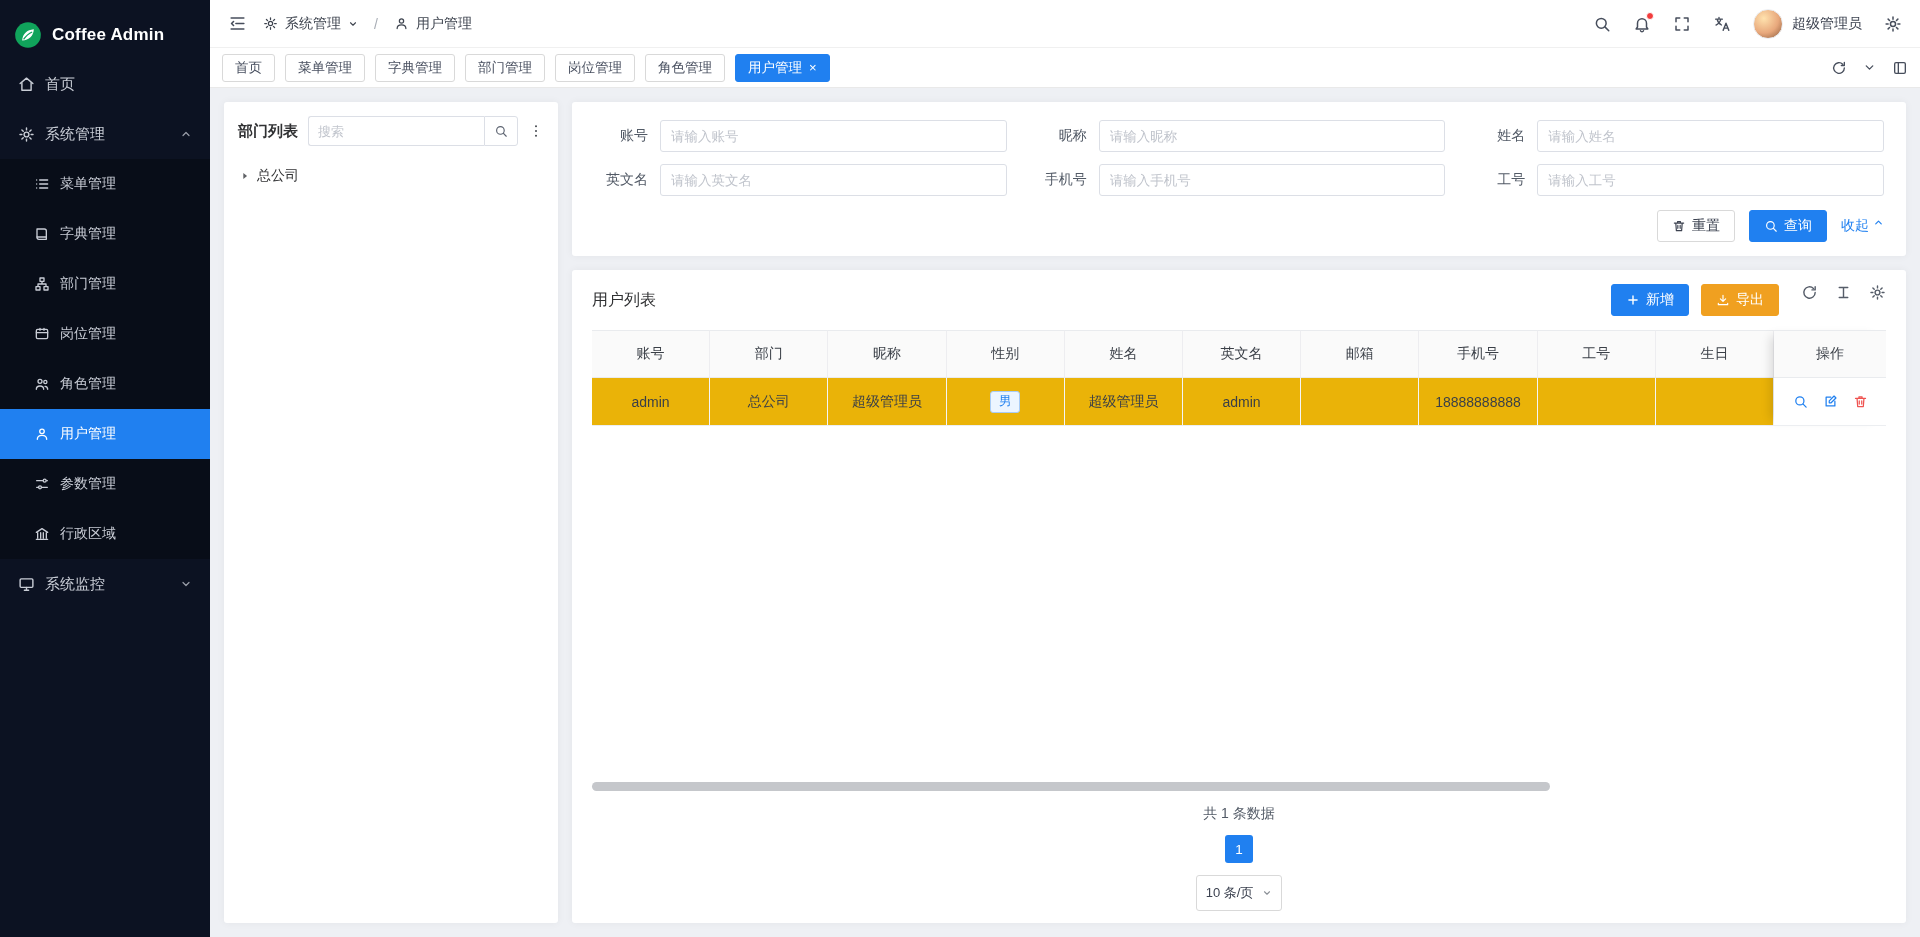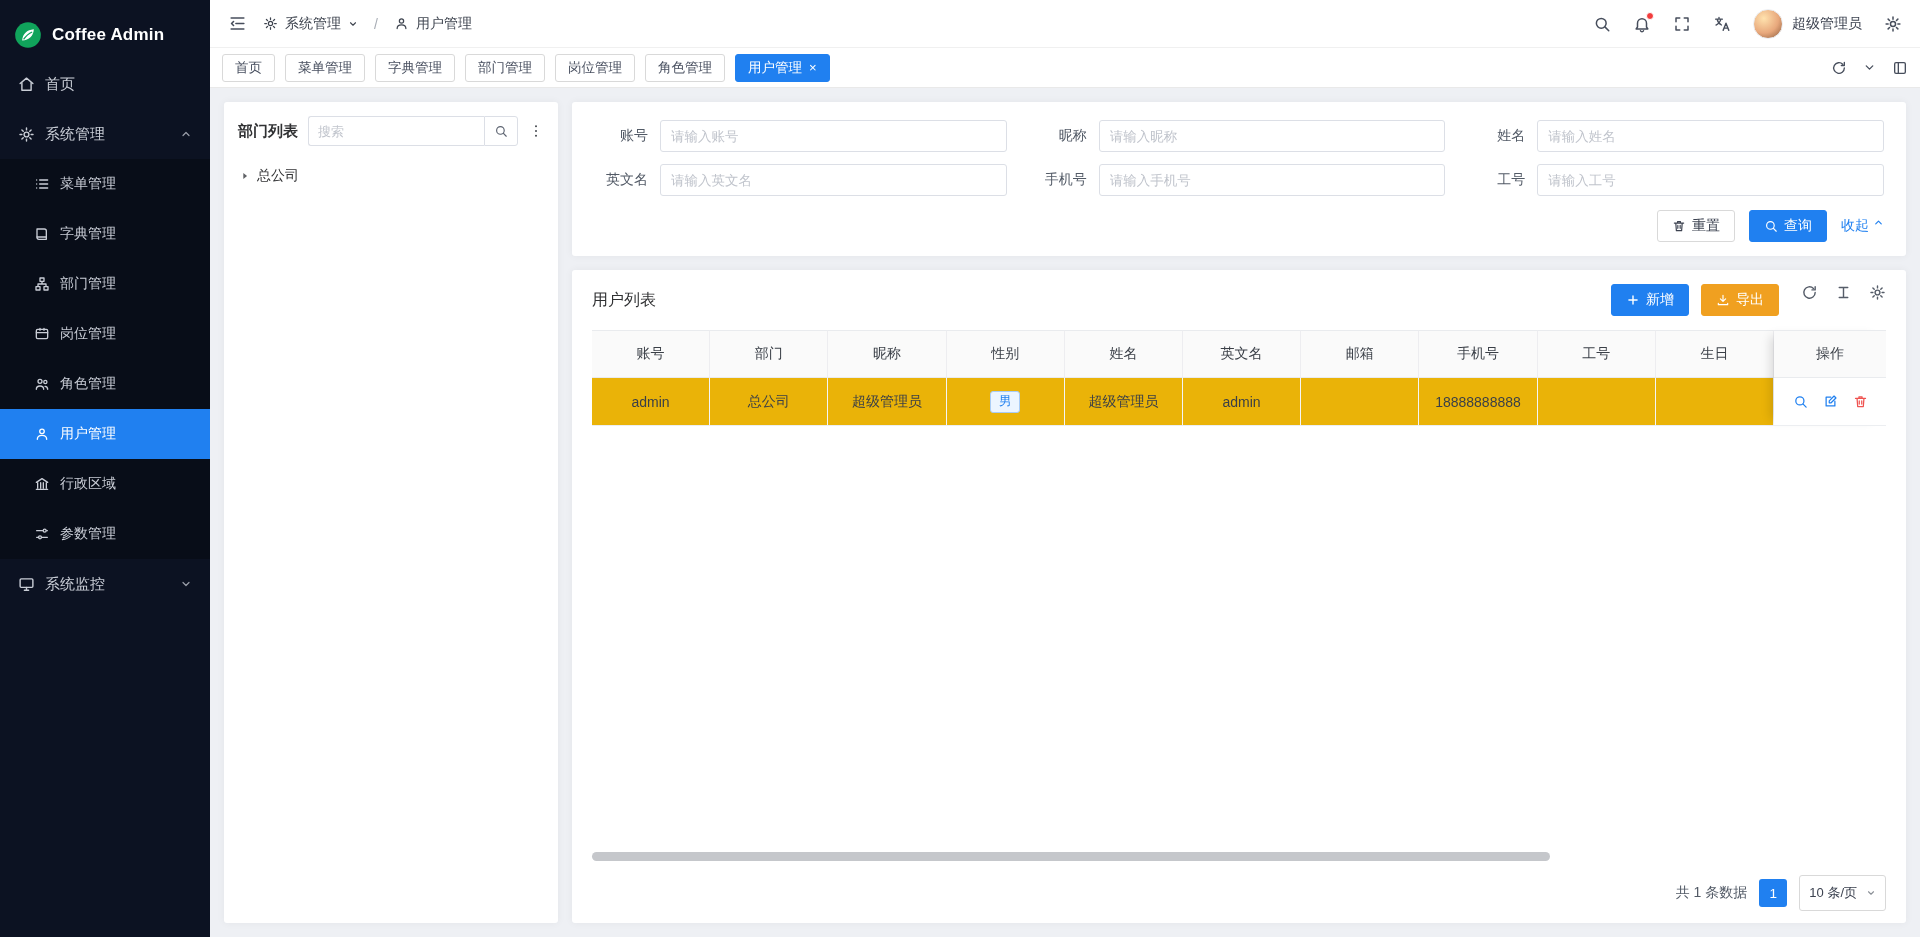--- a/index.html
+++ b/index.html
@@ -79,21 +79,21 @@
   .ops-col { position:absolute; top:0; right:0; width:112px; box-shadow:-9px 0 10px -6px rgba(0,0,0,.14); background:#fff; }
   .ops-col .th { border-right:none; }
   .ops-cell { height:48px; background:#fff; display:flex; align-items:center; justify-content:center; gap:15px; border-bottom:1px solid #eceef1; }
   .op-view,.op-edit { color:#2080f0; cursor:pointer; display:flex; }
   .op-del { color:#ef5350; cursor:pointer; display:flex; }
   .tag { display:inline-flex; align-items:center; height:22px; padding:0 8px; border:1px solid #a9ccf6; background:#ecf5ff; color:#2080f0; border-radius:3px; font-size:12.5px; }
 
   .hscroll { position:absolute; left:0; right:0; bottom:0; height:9px; }
   .hscroll .thumb { width:74%; height:9px; border-radius:5px; background:#c5c7cb; cursor:grab; }
 
-  .pager { display:flex; align-items:center; justify-content:flex-end; gap:12px; margin-top:14px; color:#525a66; }
+  .pager { display:flex; align-items:center; justify-content:flex-end; gap:12px; margin-top:14px; color:#525a66;flex-direction:column; }
   .page-btn { min-width:28px; height:28px; background:#2080f0; color:#fff; border-radius:3px; display:flex; align-items:center; justify-content:center; font-size:13.5px; cursor:pointer; }
   .psize { height:36px; border:1px solid #d9d9d9; border-radius:3px; display:flex; align-items:center; gap:9px; padding:0 9px; font-size:13px; color:#3c4250; background:#fff; cursor:pointer; }
   .psize .chev { color:#8b9097; display:flex; }
 
   svg { display:block; }
 </style>
 </head>
 <body>
 
 <div class="app">
@@ -188,36 +188,36 @@
           <span class="micon">
             <svg width="16" height="16" viewBox="0 0 24 24" fill="none" stroke="currentColor" stroke-width="2" stroke-linecap="round">
                 <circle cx="12" cy="8" r="3.4"></circle>
                 <path d="M5 20c0-3.6 3-6 7-6s7 2.4 7 6"></path>
               </svg>
           </span>
           <span>用户管理</span>
         </div>
         <div class="menu-item">
           <span class="micon">
-            <svg width="16" height="16" viewBox="0 0 24 24" fill="none" stroke="currentColor" stroke-width="2" stroke-linecap="round" stroke-linejoin="round">
-                <path d="M3.5 9.5 12 4l8.5 5.5"></path>
-                <path d="M5.5 10v8M10 10v8M14 10v8M18.5 10v8M3.5 20h17"></path>
-              </svg>
-          </span>
-          <span>行政区域</span>
-        </div>
-        <div class="menu-item">
-          <span class="micon">
             <svg width="16" height="16" viewBox="0 0 24 24" fill="none" stroke="currentColor" stroke-width="2" stroke-linecap="round">
                 <path d="M4 7h9M19 7h1M4 17h3M12 17h8"></path>
                 <circle cx="16" cy="7" r="2.2"></circle>
                 <circle cx="9" cy="17" r="2.2"></circle>
               </svg>
           </span>
           <span>参数管理</span>
+        </div>
+        <div class="menu-item">
+          <span class="micon">
+            <svg width="16" height="16" viewBox="0 0 24 24" fill="none" stroke="currentColor" stroke-width="2" stroke-linecap="round" stroke-linejoin="round">
+                <path d="M3.5 9.5 12 4l8.5 5.5"></path>
+                <path d="M5.5 10v8M10 10v8M14 10v8M18.5 10v8M3.5 20h17"></path>
+              </svg>
+          </span>
+          <span>行政区域</span>
         </div>
       </div>
 
       <div class="menu-item">
         <span class="micon">
           <svg width="17" height="17" viewBox="0 0 24 24" fill="none" stroke="currentColor" stroke-width="2" stroke-linecap="round" stroke-linejoin="round">
               <rect x="3" y="4" width="18" height="12" rx="1.5"></rect>
               <path d="M9 20h6M12 16v4"></path>
             </svg>
         </span>

